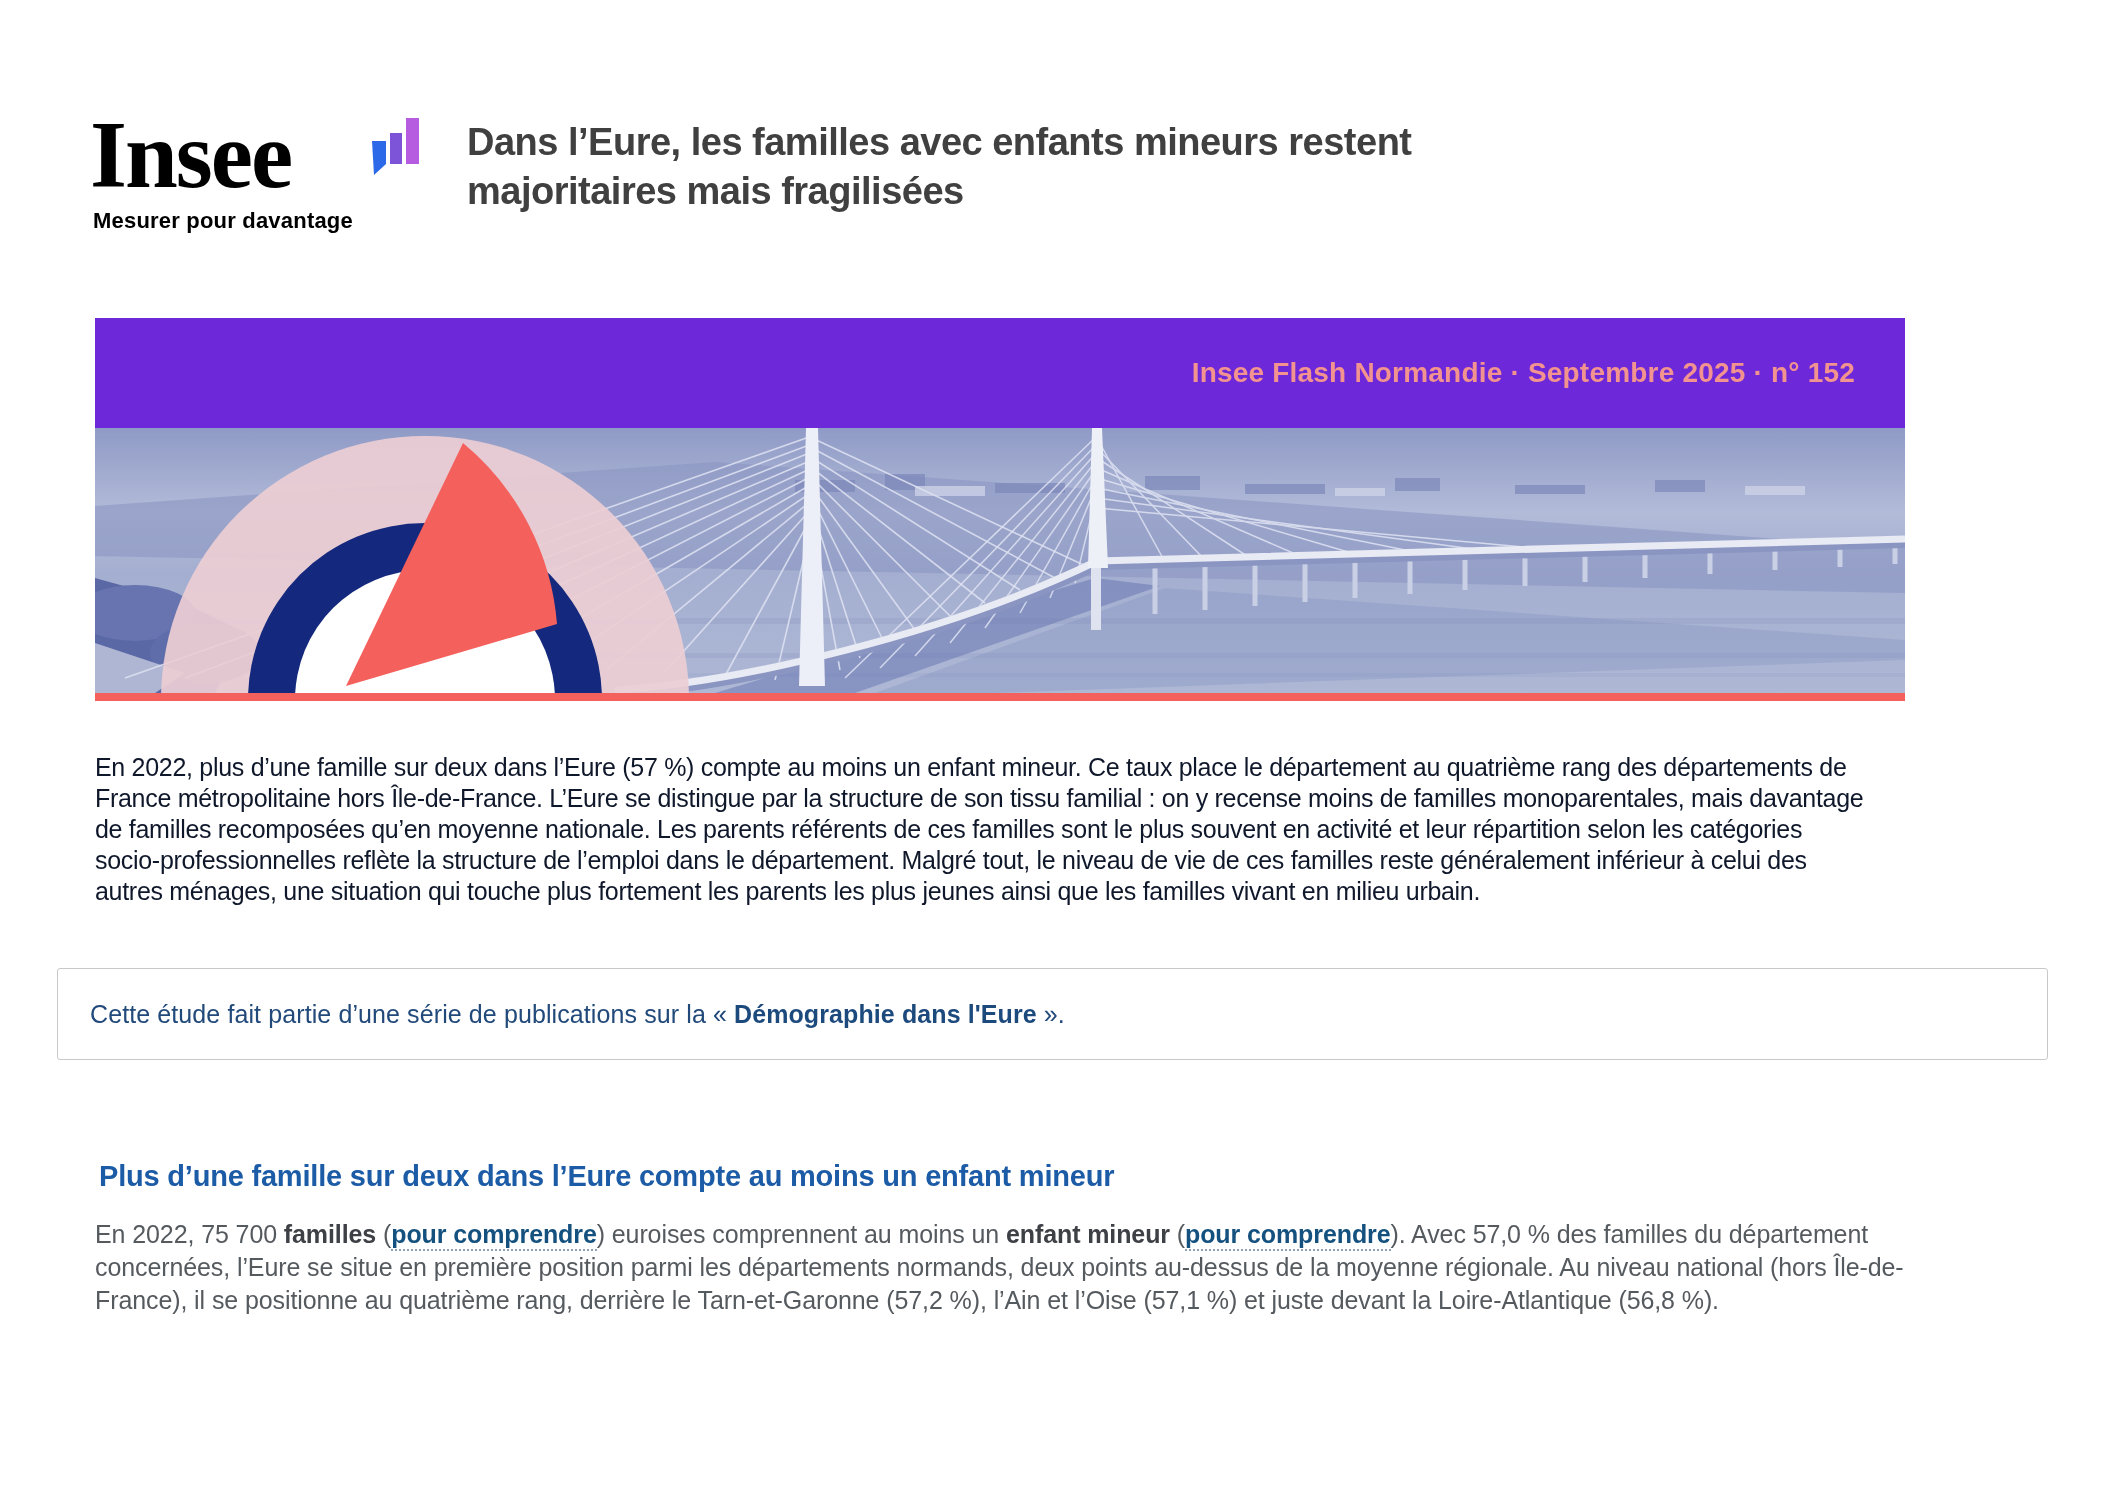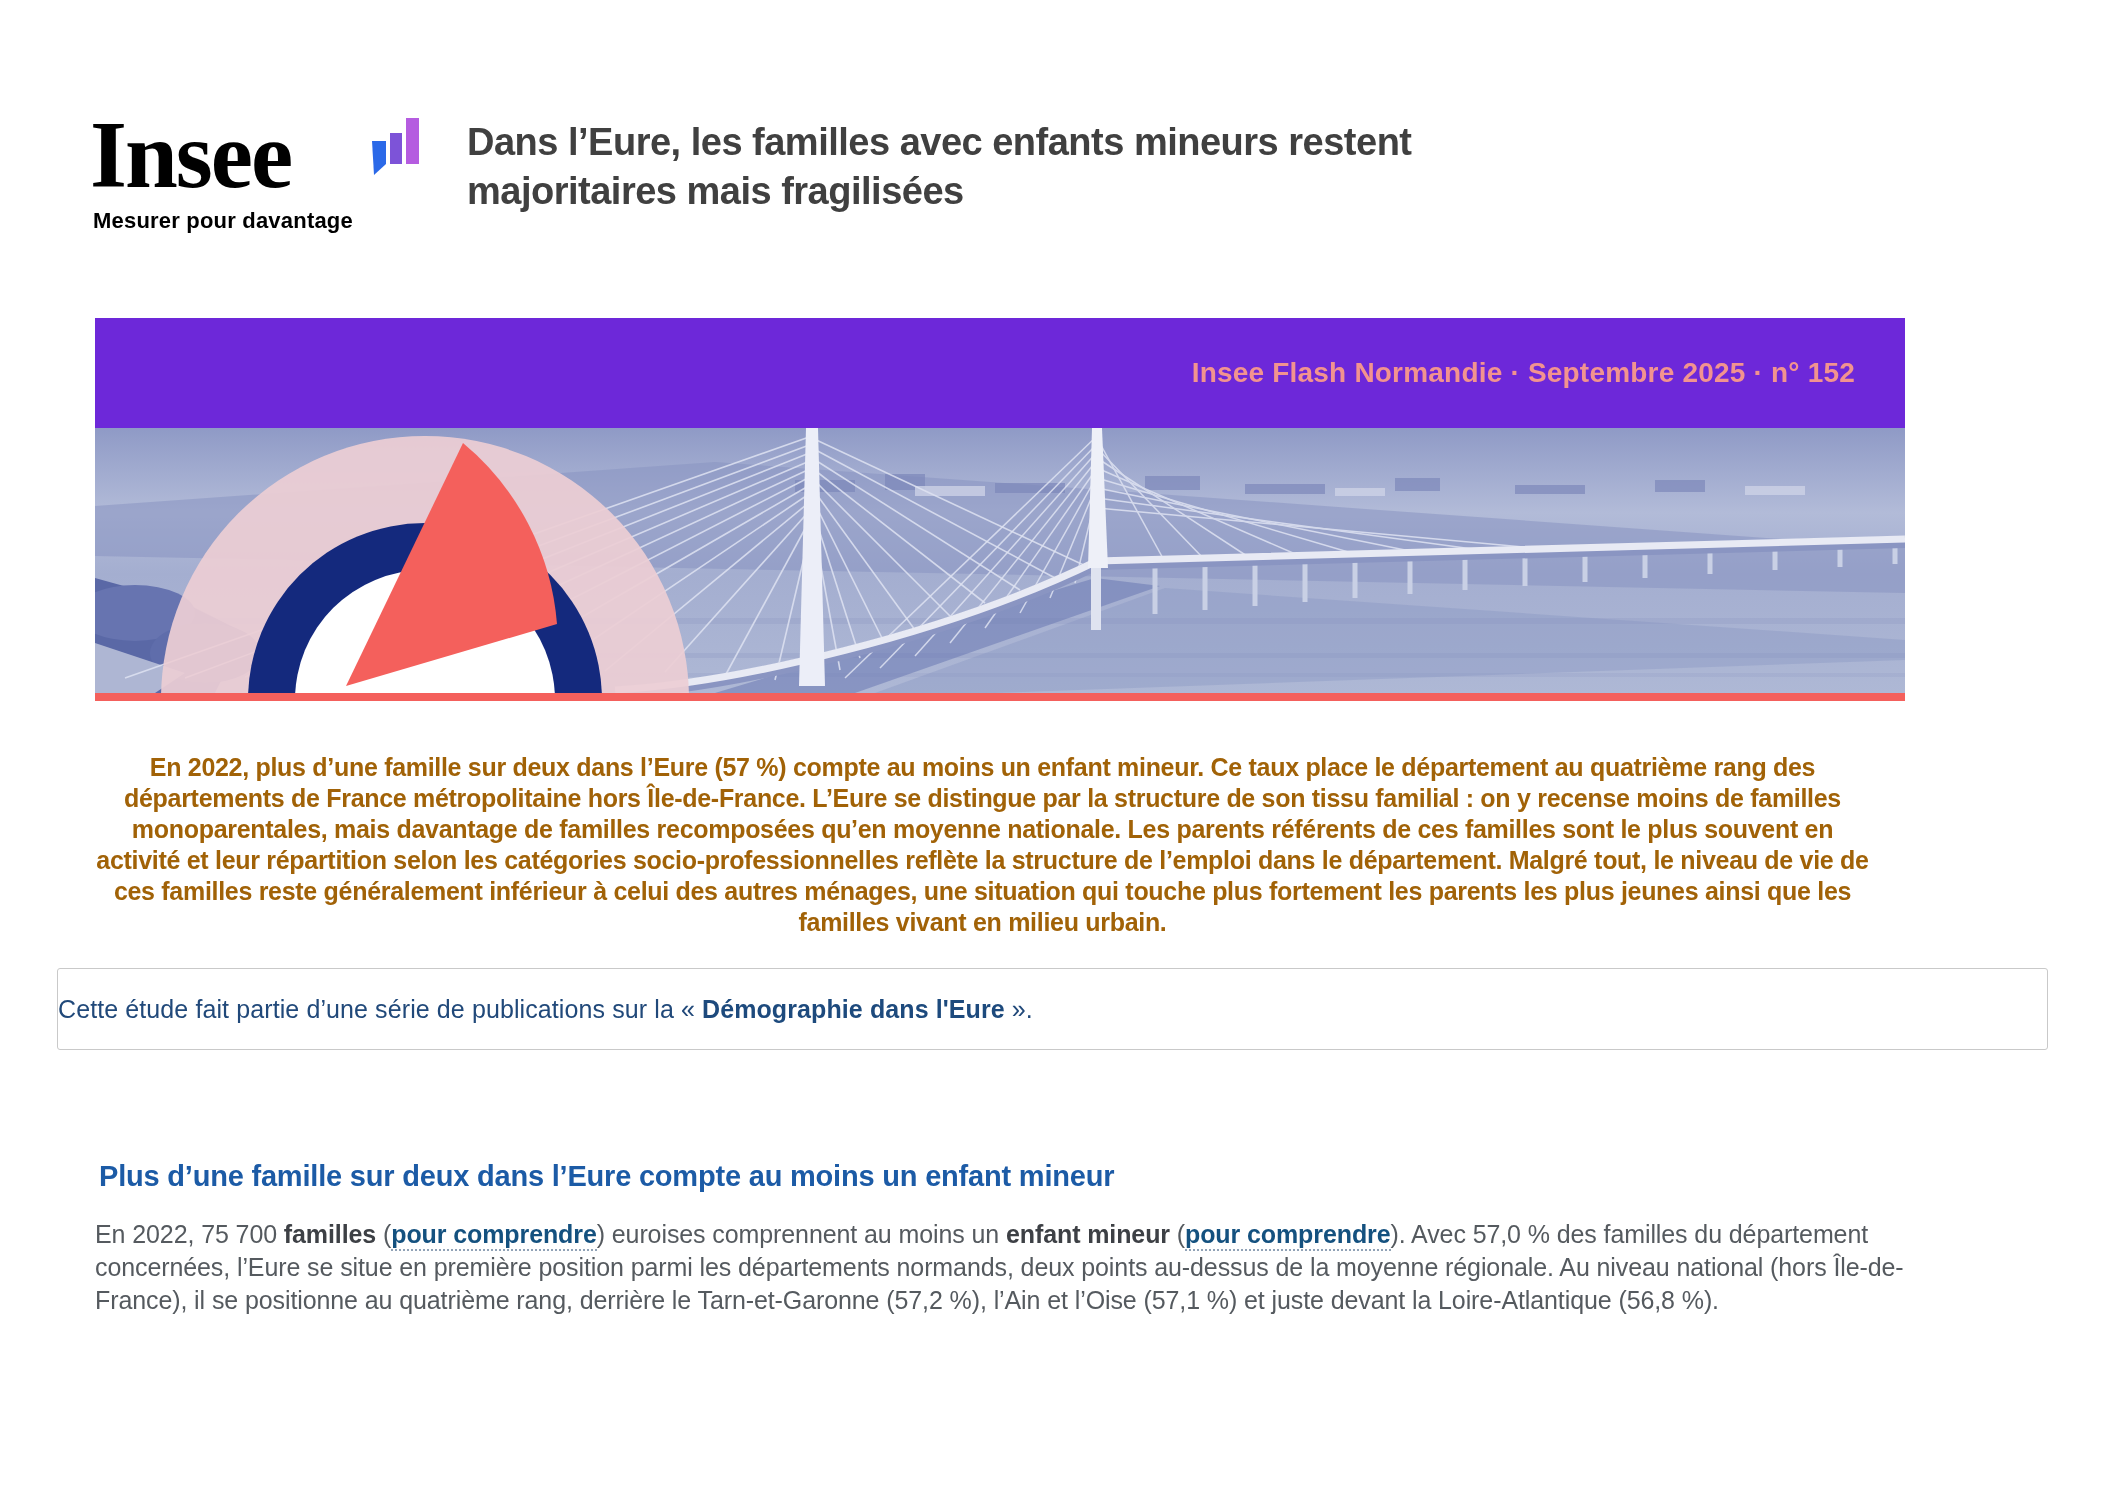--- a/index.html
+++ b/index.html
@@ -37,29 +37,29 @@
   .banner-issue {
     color:#f2938f; font-size:28px; font-weight:700; letter-spacing:0.2px; white-space:nowrap;
   }
   .banner-photo { position:absolute; left:0; top:110px; width:1810px; height:265px; }
   .banner-photo svg { display:block; }
   .banner-line { position:absolute; left:0; top:375px; width:100%; height:8px; background:#f4605c; }
 
   
   .intro {
     position:absolute; left:95px; top:752px; width:1775px;
-    font-size:25px; line-height:31px; font-weight:700; color:#a16207;
-    letter-spacing:-0.3px; text-align:center;
+    font-size:25px; line-height:31px; font-weight:400; color:#0f172a;
+    letter-spacing:-0.3px; text-align:left;
   }
 
   
   .series-box {
-    position:absolute; left:57px; top:968px; width:1991px; height:82px;
+    position:absolute; left:57px; top:968px; width:1991px; height:92px;
     border:1px solid #c9c9c9; border-radius:3px; background:#ffffff;
-    display:flex; align-items:center; 
+    display:flex; align-items:center; padding-left:32px;
   }
   .series-text { font-size:25px; color:#21497a; letter-spacing:0.1px; }
   .series-link { font-weight:700; color:#1d4a7d; cursor:pointer; }
 
   
   .section-heading {
     position:absolute; left:99px; top:1160px; width:1900px;
     font-size:29px; font-weight:700; color:#1c5ba6; letter-spacing:-0.2px;
   }
   .section-para {

